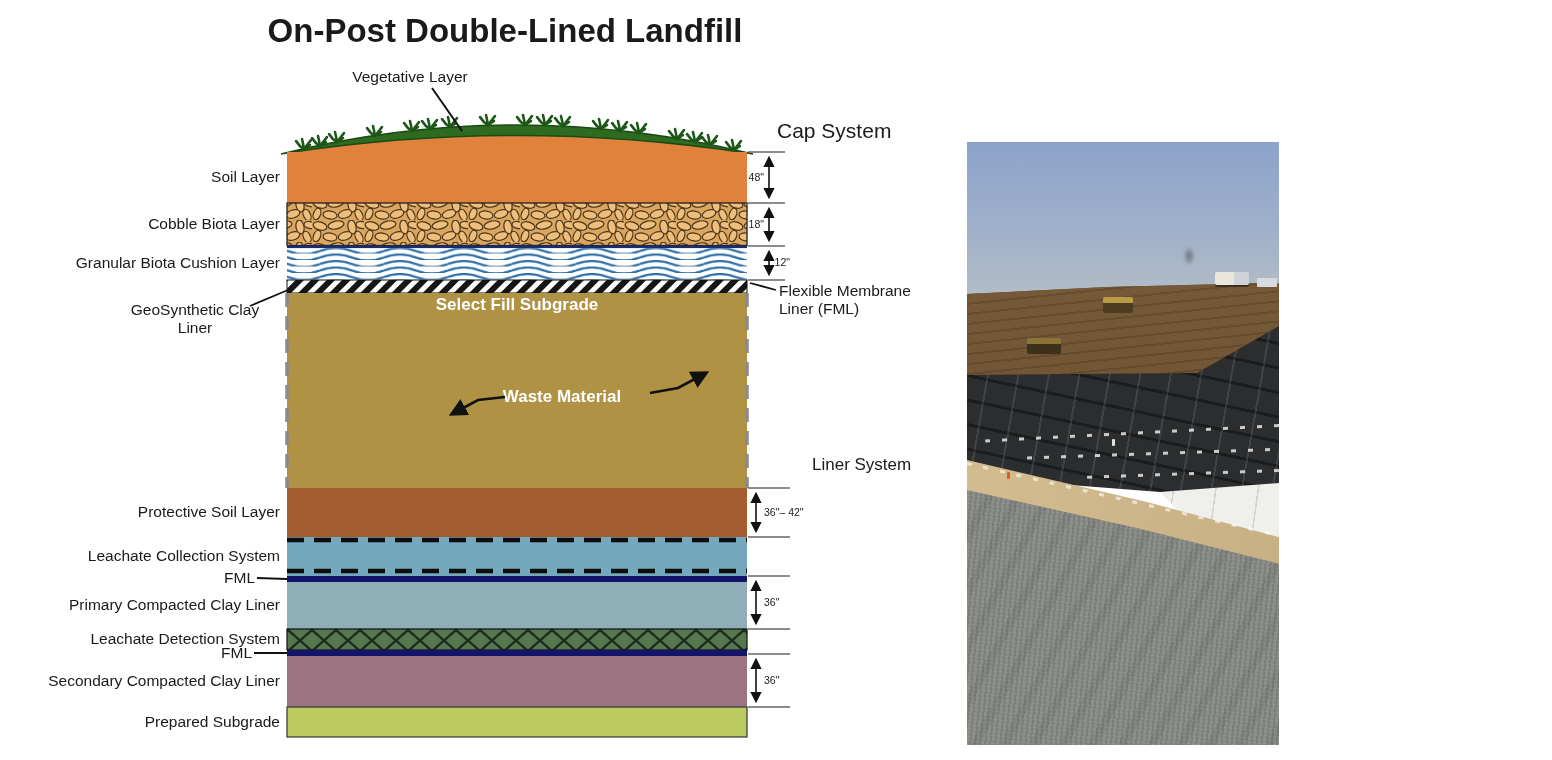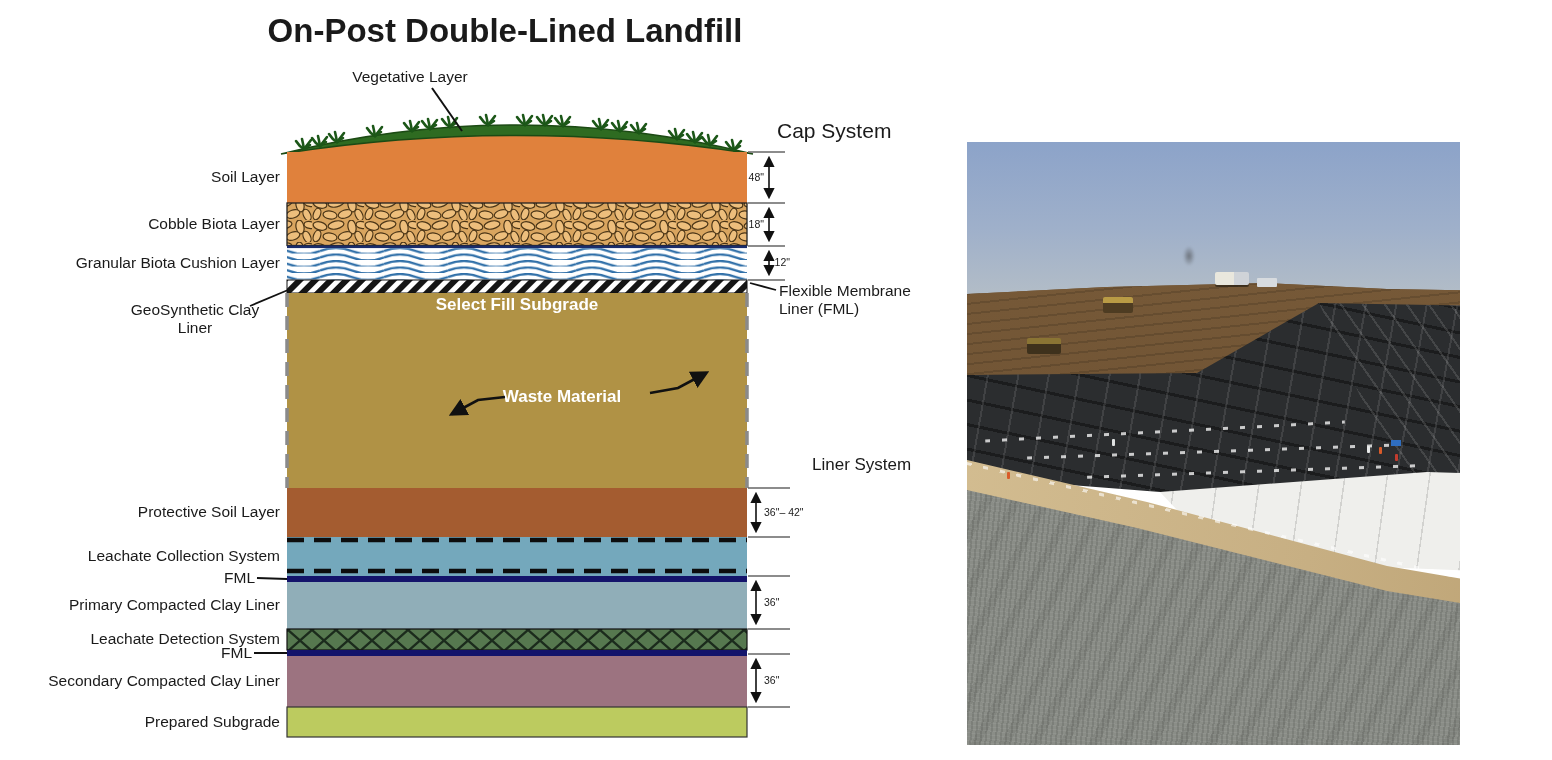--- a/index.html
+++ b/index.html
@@ -1,16 +1,16 @@
 <!DOCTYPE html>
 <html><head>
 <meta charset="utf-8">
 <style>
   html,body{margin:0;padding:0;background:#fff;}
-  .canvas{position:relative;width:1460px;height:760px;background:#fff;overflow:hidden;
+  .canvas{position:relative;width:1279px;height:760px;background:#fff;overflow:hidden;
           font-family:"Liberation Sans",sans-serif;}
   svg text{font-family:"Liberation Sans",sans-serif;fill:#1a1a1a;}
   .t-title{font-size:33px;font-weight:bold;}
   .t-label{font-size:15.5px;}
   .t-big{font-size:21px;}
   .t-mid{font-size:17px;}
   .t-dim{font-size:10.5px;}
   .t-inlay{font-size:17px;font-weight:bold;fill:#fff;}
 
   

